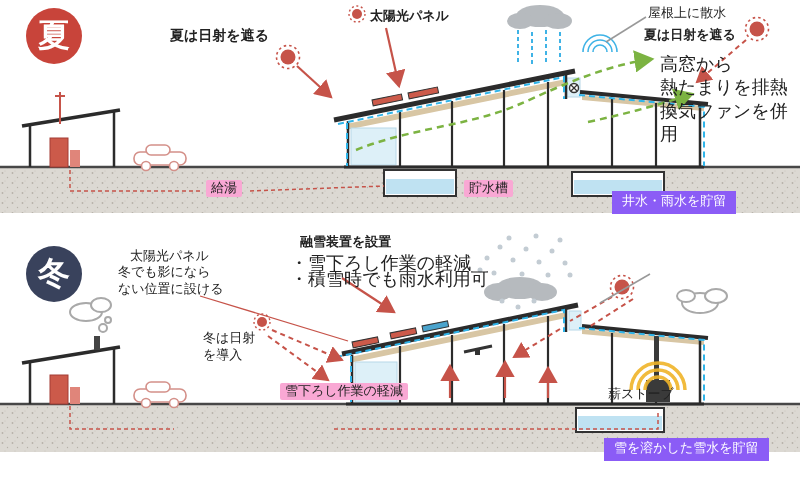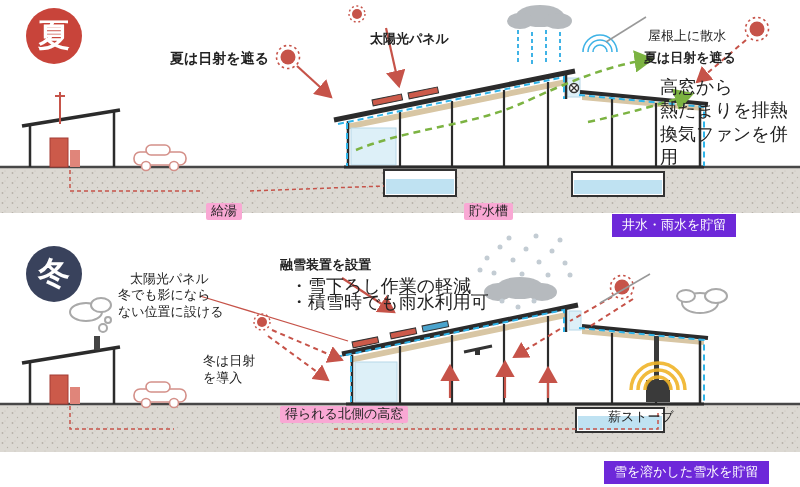--- a/index.html
+++ b/index.html
@@ -1,24 +1,24 @@
 <!DOCTYPE html>
 <html><head>
 <meta charset="utf-8">
 <style>
   html,body{margin:0;padding:0;background:#fff;}
   #stage{position:relative;width:800px;height:487px;background:#fff;overflow:hidden;
          font-family:"Liberation Sans","DejaVu Sans",sans-serif;}
   #stage svg{position:absolute;left:0;top:0;z-index:1;}
   .lbl{position:absolute;z-index:2;font-size:13px;line-height:1.3;color:#222;
-       white-space:pre-line;margin-top:23px;}
+       white-space:pre-line;}
   .bold{font-weight:bold;}
   .small{font-size:18px;}
   .tag{background:#f9a8d4;padding:0 5px;border-radius:2px;}
-  .dark-label{background:#6d28d9;color:#fff;padding:3px 10px;font-size:13px;}
+  .dark-label{background:#8b5cf6;color:#fff;padding:3px 10px;font-size:13px;font-family:Liberation Mono, monospace;}
   .badge{position:absolute;z-index:3;width:56px;height:56px;border-radius:50%;
          color:#fff;font-size:32px;font-weight:bold;display:flex;
          align-items:center;justify-content:center;}
   .badge-summer{background:#c8443a;}
   .badge-winter{background:#39425c;}
 </style>
 </head>
 <body>
 
 <div id="stage">
@@ -290,22 +290,22 @@
 熱たまりを排熱
 換気ファンを併用</div>
 <div class="lbl tag" style="left:206px;top:180px">給湯</div>
 <div class="lbl tag" style="left:464px;top:180px">貯水槽</div>
 <div class="lbl dark-label" style="left:612px;top:191px">井水・雨水を貯留</div>
 
 <div class="badge badge-winter" style="left:26px;top:246px">冬</div>
 <div class="lbl" style="left:130px;top:248px">太陽光パネル</div>
 <div class="lbl" style="left:118px;top:264px">冬でも影になら
 ない位置に設ける</div>
-<div class="lbl bold" style="left:280px;top:234px">融雪装置を設置</div>
+<div class="lbl bold" style="left:300px;top:234px">融雪装置を設置</div>
 <div class="lbl small" style="left:290px;top:252px">・雪下ろし作業の軽減</div>
 <div class="lbl small" style="left:290px;top:268px">・積雪時でも雨水利用可</div>
 <div class="lbl" style="left:203px;top:330px">冬は日射
 を導入</div>
-<div class="lbl tag" style="left:280px;top:383px">得られる北側の高窓</div>
+<div class="lbl tag" style="left:280px;top:383px">雪下ろし作業の軽減</div>
 <div class="lbl" style="left:608px;top:386px">薪ストーブ</div>
 <div class="lbl dark-label" style="left:604px;top:438px">雪を溶かした雪水を貯留</div>
 
 </div>
 
 </body></html>

